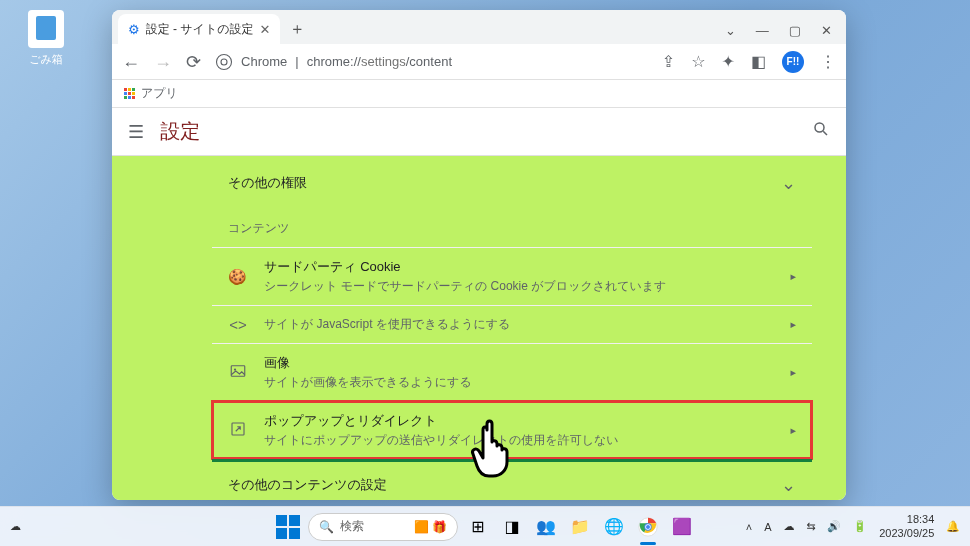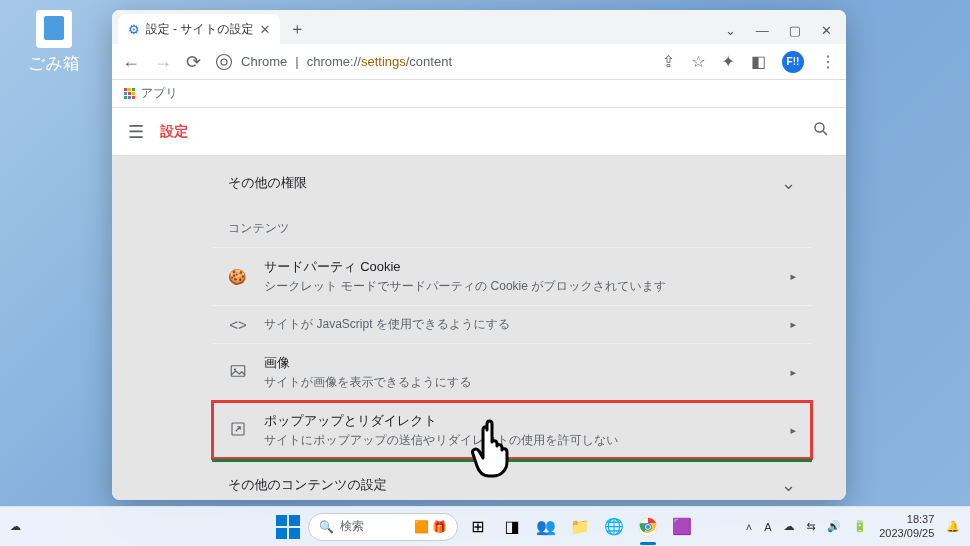--- a/index.html
+++ b/index.html
@@ -1,19 +1,19 @@
 <!DOCTYPE html>
 <html><head>
 <meta charset="utf-8">
 <style>
 * { margin: 0; padding: 0; box-sizing: border-box; font-family: "Segoe UI", "Yu Gothic UI", "Meiryo", sans-serif; }
 body { width: 970px; height: 546px; background: linear-gradient(135deg, #a5c8e8 0%, #7aa8d8 50%, #8db5e0 100%); position: relative; overflow: hidden; }
 
 
-.desktop-icon { position: absolute; top: 10px; left: 28px; text-align: center; color: #fff; font-size: 17px; }
+.desktop-icon { position: absolute; top: 10px; left: 28px; text-align: center; color: #fff; font-size: 11px; }
 .desktop-icon .bin { width: 36px; height: 38px; background: #fff; border-radius: 4px; margin: 0 auto 4px; position: relative; }
 .desktop-icon .bin::before { content: ""; position: absolute; top: 6px; left: 8px; width: 20px; height: 24px; background: #4a9de0; border-radius: 2px; }
 
 
 .browser { position: absolute; top: 10px; left: 112px; width: 734px; height: 490px; background: #fff; border-radius: 8px; box-shadow: 0 8px 30px rgba(0,0,0,0.25); overflow: hidden; display: flex; flex-direction: column; }
 
 
 .titlebar { height: 34px; background: #f1f3f4; display: flex; align-items: flex-end; }
 .tab { height: 30px; background: #fff; border-radius: 8px 8px 0 0; margin-left: 6px; padding: 0 10px; display: flex; align-items: center; gap: 6px; font-size: 12px; color: #333; min-width: 160px; position: relative; }
 .tab .gear { color: #1a73e8; font-size: 13px; }
@@ -23,38 +23,38 @@
 .win-controls { display: flex; align-items: center; gap: 20px; padding: 0 14px 6px; color: #555; }
 .win-controls span { font-size: 13px; }
 
 
 .toolbar { height: 36px; background: #fff; border-bottom: 1px solid #e0e0e0; display: flex; align-items: center; padding: 0 10px; gap: 14px; }
 .nav-arrows { display: flex; gap: 14px; color: #5f6368; }
 .nav-arrows span { font-size: 18px; }
 .nav-arrows .disabled { color: #bbb; }
 .url-area { flex: 1; display: flex; align-items: center; gap: 8px; font-size: 13px; color: #5f6368; }
 .url-path { color: #5f6368; }
-.url-dark { color: #a16207; }
+.url-dark { color: #737373; }
 .toolbar-icons { display: flex; gap: 16px; align-items: center; color: #5f6368; }
 .toolbar-icons .avatar { width: 22px; height: 22px; border-radius: 50%; background: #1a73e8; color: #fff; font-size: 10px; font-weight: bold; display: flex; align-items: center; justify-content: center; }
 
 
 .bookmarks { height: 28px; border-bottom: 1px solid #e0e0e0; display: flex; align-items: center; padding: 0 12px; font-size: 12px; color: #5f6368; gap: 6px; }
 .apps-icon { display: inline-grid; grid-template-columns: repeat(3,3px); gap: 1px; }
 .apps-icon i { width: 3px; height: 3px; background: #ea4335; }
 .apps-icon i:nth-child(2){background:#fbbc04}.apps-icon i:nth-child(3){background:#34a853}.apps-icon i:nth-child(4){background:#4285f4}.apps-icon i:nth-child(5){background:#ea4335}.apps-icon i:nth-child(6){background:#fbbc04}.apps-icon i:nth-child(7){background:#34a853}.apps-icon i:nth-child(8){background:#4285f4}.apps-icon i:nth-child(9){background:#ea4335}
 
 
 .settings-header { height: 48px; display: flex; align-items: center; padding: 0 16px; gap: 16px; border-bottom: 1px solid #e0e0e0; }
 .hamburger { font-size: 18px; color: #5f6368; }
-.settings-title { font-size: 14px; color: #ef4444; font-weight: bold; }
+.settings-title { font-size: 20px; color: #7f1d1d; }
 .settings-header .search { margin-left: auto; font-size: 18px; color: #5f6368; }
 
 
-.content { flex: 1; overflow-y: auto; background: #e5e5e5; padding: 4px 0; position: relative; }
+.content { flex: 1; overflow-y: auto; background: #bef264; padding: 4px 0; position: relative; }
 .content-inner { max-width: 600px; margin: 0 0 0 100px; }
 
 .section-row { padding: 12px 16px; display: flex; align-items: center; gap: 16px; cursor: pointer; position: relative; }
 .section-row.simple { justify-content: space-between; }
 .section-row .chev { color: #5f6368; font-size: 18px; }
 
 .section-label { font-size: 13px; color: #202124; }
 .category-label { font-size: 12px; color: #5f6368; padding: 14px 16px 10px; }
 
 .setting-row { padding: 10px 16px; display: flex; align-items: center; gap: 16px; border-top: 1px solid #f0f0f0; cursor: pointer; }
@@ -277,18 +277,18 @@
   </div>
 
   <div class="taskbar-right">
     <span>˄</span>
     <span>A</span>
     <span>☁</span>
     <span>⇆</span>
     <span>🔊</span>
     <span>🔋</span>
     <div class="clock">
-      <div>18:37</div>
+      <div>18:34</div>
       <div>2023/09/25</div>
     </div>
     <span>🔔</span>
   </div>
 </div>
 
 </body></html>

